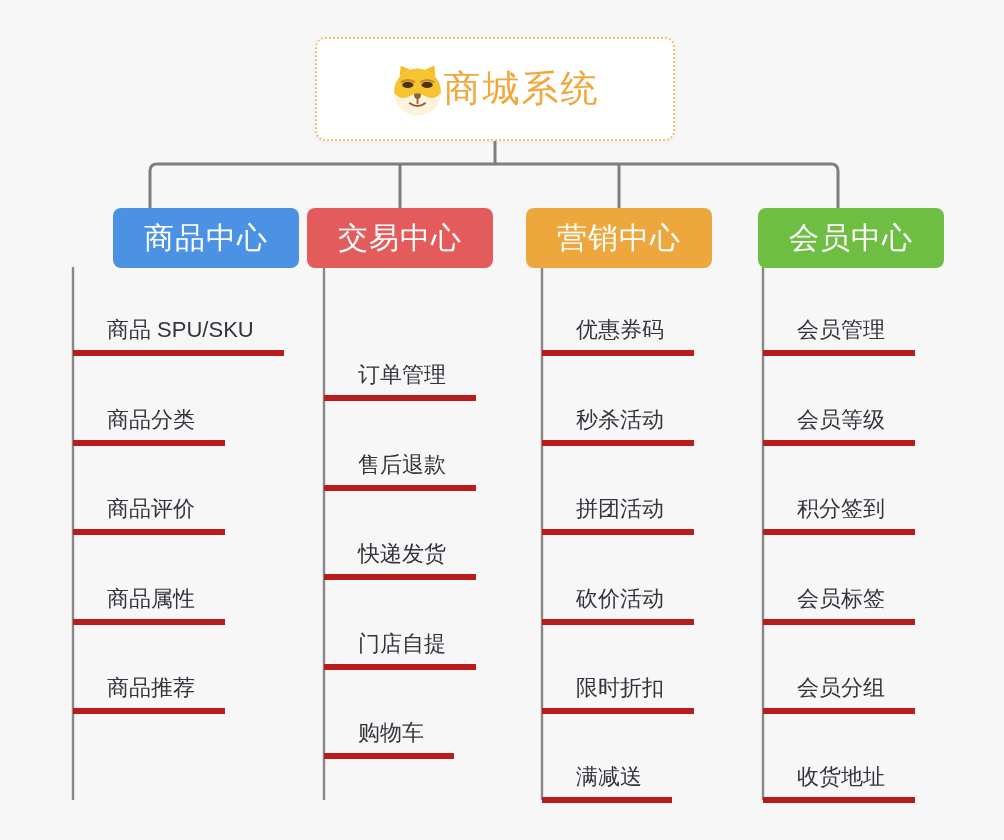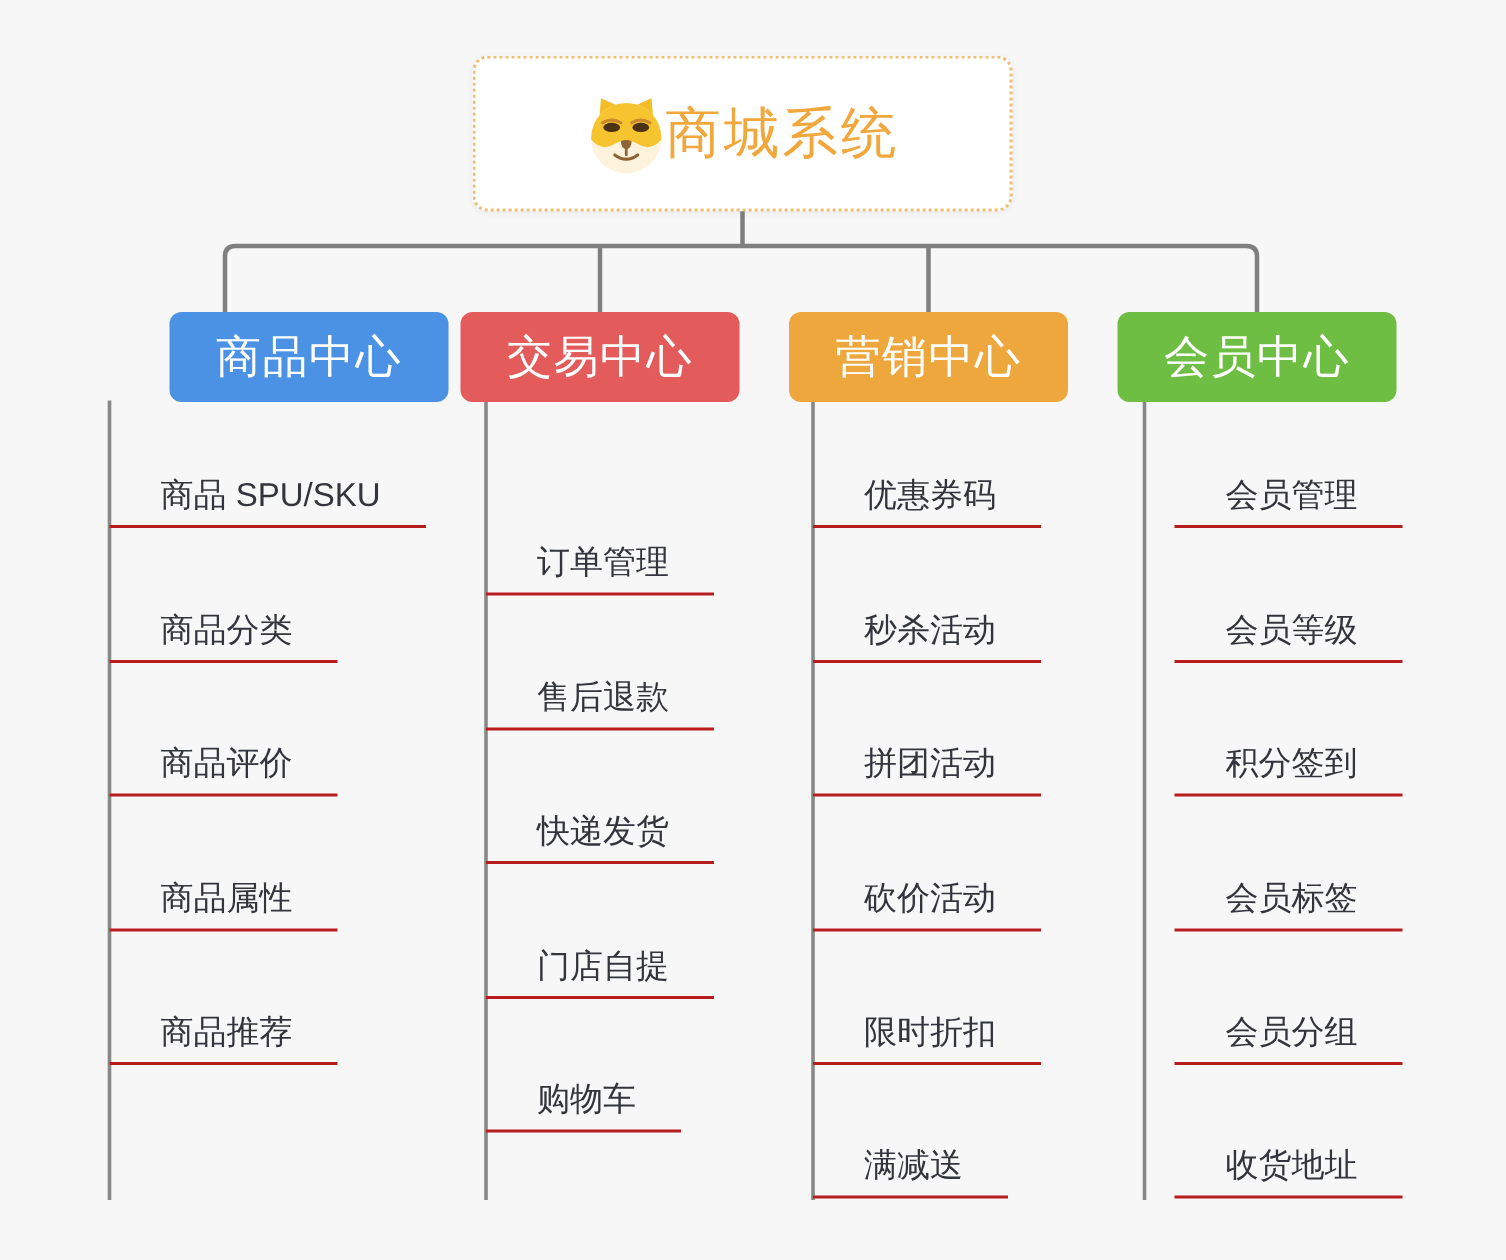--- a/index.html
+++ b/index.html
@@ -58,28 +58,28 @@
   .b0 { left: 70px;  background: #4b92e5; margin-left: 43px; }
   .b1 { left: 307px; background: #e45b5b; }
   .b2 { left: 526px; background: #eda73c; }
   .b3 { left: 745px; background: #6ebe44; }
   .item {
     position: absolute;
     font-size: 22px;
     line-height: 28px;
     color: #33353c;
     padding: 0 30px 6px 34px;
-    border-bottom: 2px solid #b91c1c;
+    border-bottom: 6px solid #b91c1c;
     white-space: nowrap;
     cursor: pointer;
   }
   .c0 { left: 73px; }
   .c1 { left: 324px; margin-top: 45px; }
   .c2 { left: 542px; }
-  .c3 { left: 783px; }
+  .c3 { left: 763px; }
   .r0 { top: 316px; }
   .r1 { top: 406px; }
   .r2 { top: 495px; }
   .r3 { top: 585px; }
   .r4 { top: 674px; }
   .r5 { top: 763px; }
 </style>
 </head>
 <body>
 
@@ -113,21 +113,21 @@
       <path d="M22.5 32 Q26 30.5 29.5 32 Q29.5 36.5 26 37.5 Q22.5 36.5 22.5 32 Z" fill="#8e6434"></path>
       <path d="M26 37.5 L26 41" stroke="#8e6434" stroke-width="1.8" stroke-linecap="round"></path>
       <path d="M18.5 41 Q26 46.5 33.5 41" stroke="#8e6434" stroke-width="2" fill="none" stroke-linecap="round"></path>
     </svg>
     <span class="root-label">商城系统</span>
   </div>
 
   <div class="branch b0" style="background: rgb(75, 146, 229);">商品中心</div>
   <div class="branch b1" style="background: rgb(228, 91, 91);">交易中心</div>
   <div class="branch b2" style="background: rgb(237, 167, 60);">营销中心</div>
-  <div class="branch b3" style="background: rgb(110, 190, 68);">会员中心</div>
+  <div class="branch b3" style="background: rgb(110, 190, 68); margin-left: 13px;">会员中心</div>
 
   <div class="item c0 r0">商品 SPU/SKU</div>
   <div class="item c0 r1">商品分类</div>
   <div class="item c0 r2">商品评价</div>
   <div class="item c0 r3">商品属性</div>
   <div class="item c0 r4">商品推荐</div>
 
   <div class="item c1 r0">订单管理</div>
   <div class="item c1 r1">售后退款</div>
   <div class="item c1 r2">快递发货</div>

